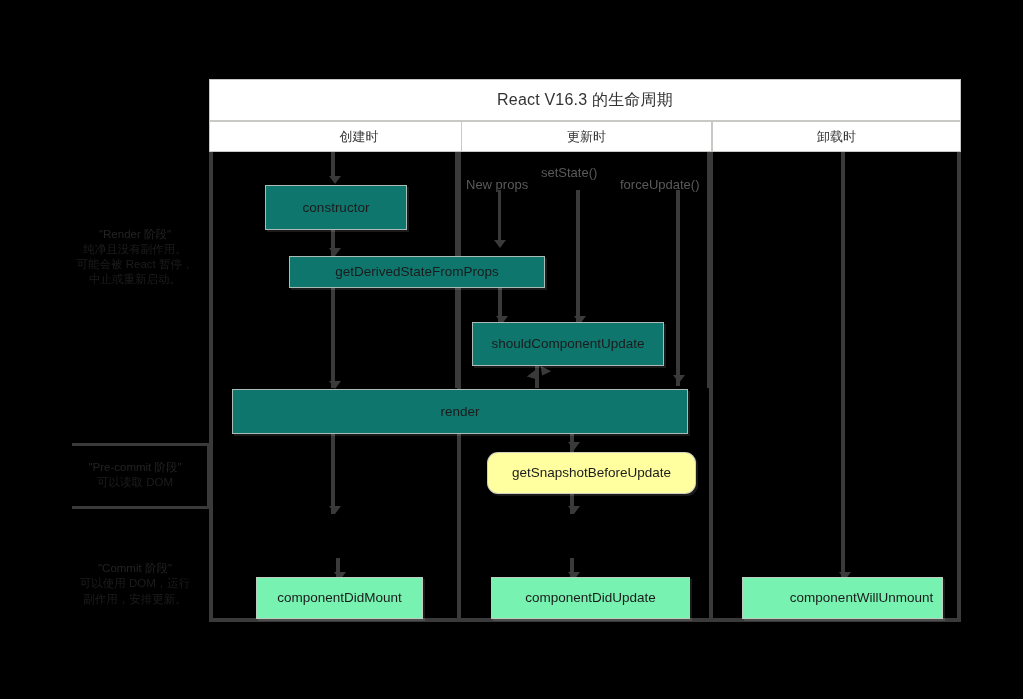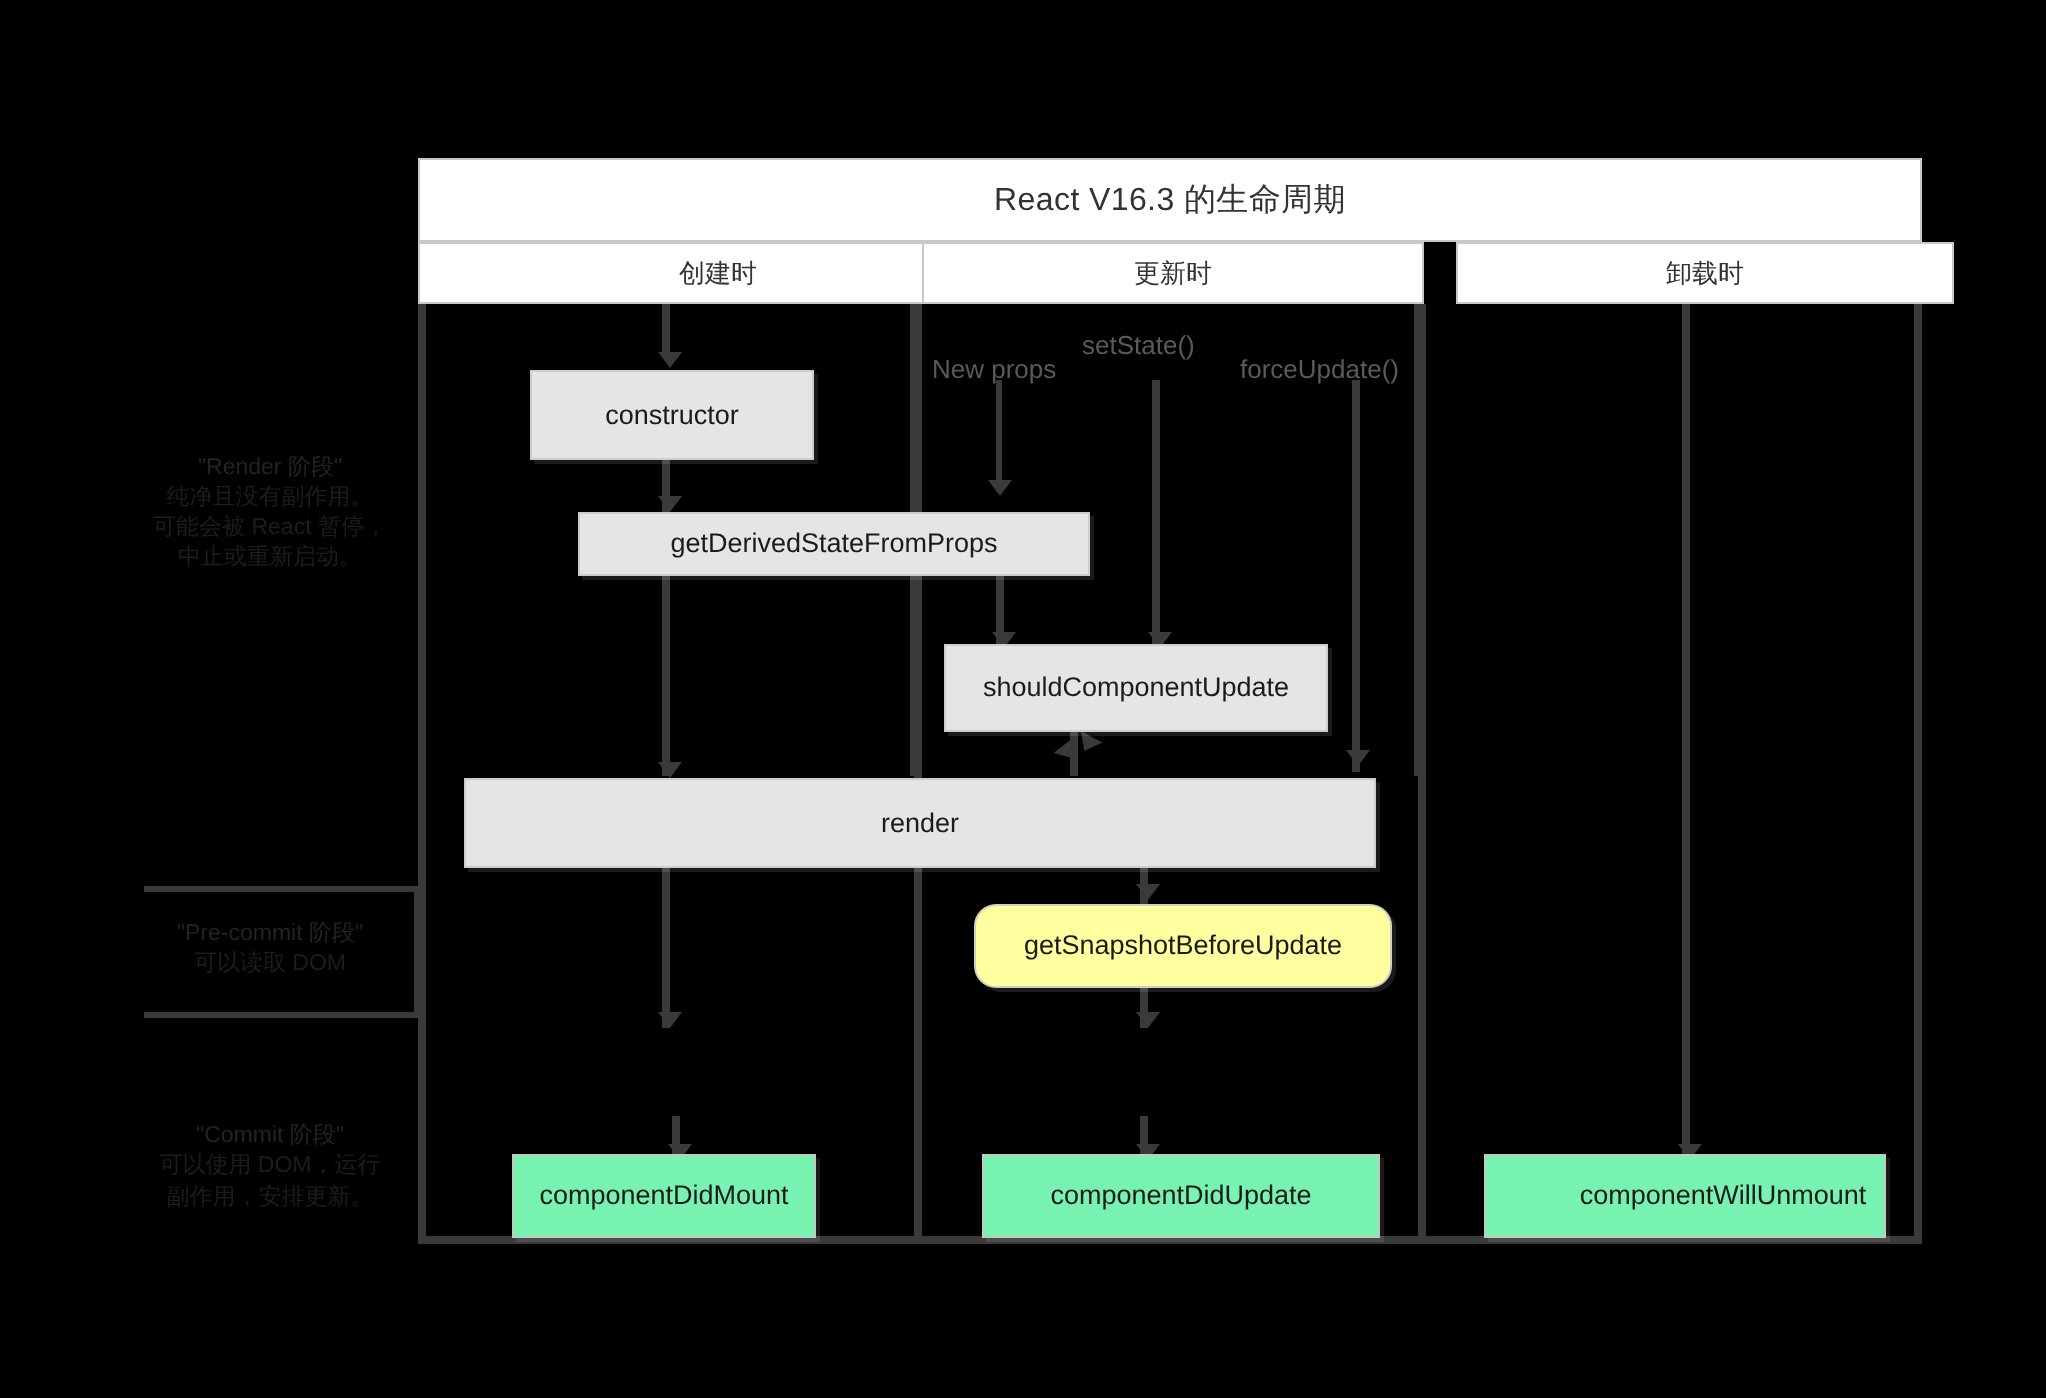--- a/index.html
+++ b/index.html
@@ -54,21 +54,21 @@
     align-items: center;
     justify-content: center;
     text-align: center;
     color: #1b1b1b;
     font-size: 13.5px;
     line-height: 1.15;
     border: 1px solid rgba(200,200,195,.85);
     box-shadow: 2px 2px 0 rgba(255,255,255,0.10);
     padding: 0 6px;
   }
-  .node.blue   { background: #e5e5e5; }
+  .node.blue   { background: #0f766e; }
   .node.yellow { background: #ffffa0; border-radius: 11px; }
   .node.green  { background: #77f2b0; }
 
   
   .vline { background: #3a3a3a; }
   .arrowhead {
     width: 0; height: 0;
     border-left: 6px solid transparent;
     border-right: 6px solid transparent;
     border-top: 8px solid #3a3a3a;
@@ -108,21 +108,21 @@
 <body>
 
 <div id="stage">
 
   <div class="abs hdr-title" style="left:209px; top:79px; width:752px; height:42px;">React V16.3 的生命周期</div>
 
   <div class="abs hdr-col" style="left:209px; top:121px; width:300px; height:31px;">创建时</div>
 
   <div class="abs hdr-col" style="left:461px; top:121px; width:251px; height:31px;">更新时</div>
 
-  <div class="abs hdr-col" style="left:712px; top:121px; width:249px; height:31px;margin-left:16px;">卸载时</div>
+  <div class="abs hdr-col" style="left:712px; top:121px; width:249px; height:31px;">卸载时</div>
 
   <div class="abs frame-border" style="left:209px; top:152px; width:4px; height:470px;"></div>
   <div class="abs frame-border" style="left:957px; top:152px; width:4px; height:470px;"></div>
   <div class="abs frame-border" style="left:209px; top:618px; width:752px; height:4px;"></div>
 
   <div class="abs frame-border" style="left:457px; top:152px; width:4px; height:470px;"></div>
   <div class="abs frame-border" style="left:709px; top:152px; width:4px; height:470px;"></div>
 
   <div class="abs phase" style="left:60px; top:218px; width:150px; height:78px;">
     <span class="quoted">"Render 阶段"</span>
@@ -206,19 +206,19 @@
 
   <div class="abs node blue" style="left:289px; top:256px; width:256px; height:32px;">getDerivedStateFromProps</div>
 
   <div class="abs node blue" style="left:472px; top:322px; width:192px; height:44px;">shouldComponentUpdate</div>
 
   <div class="abs node blue" style="left:232px; top:389px; width:456px; height:45px;">render</div>
 
   <div class="abs node yellow" style="left:487px; top:452px; width:209px; height:42px;">getSnapshotBeforeUpdate</div>
 
 
-  <div class="abs node green" style="left:256px; top:577px; width:152px; height:42px;">componentDidMount</div>
+  <div class="abs node green" style="left:256px; top:577px; width:167px; height:42px;">componentDidMount</div>
 
   <div class="abs node green" style="left:491px; top:577px; width:199px; height:42px;">componentDidUpdate</div>
 
   <div class="abs node green" style="left:742px; top:577px; width:201px; height:42px;padding-left:44px;">componentWillUnmount</div>
 
 </div>
 
 </body></html>

